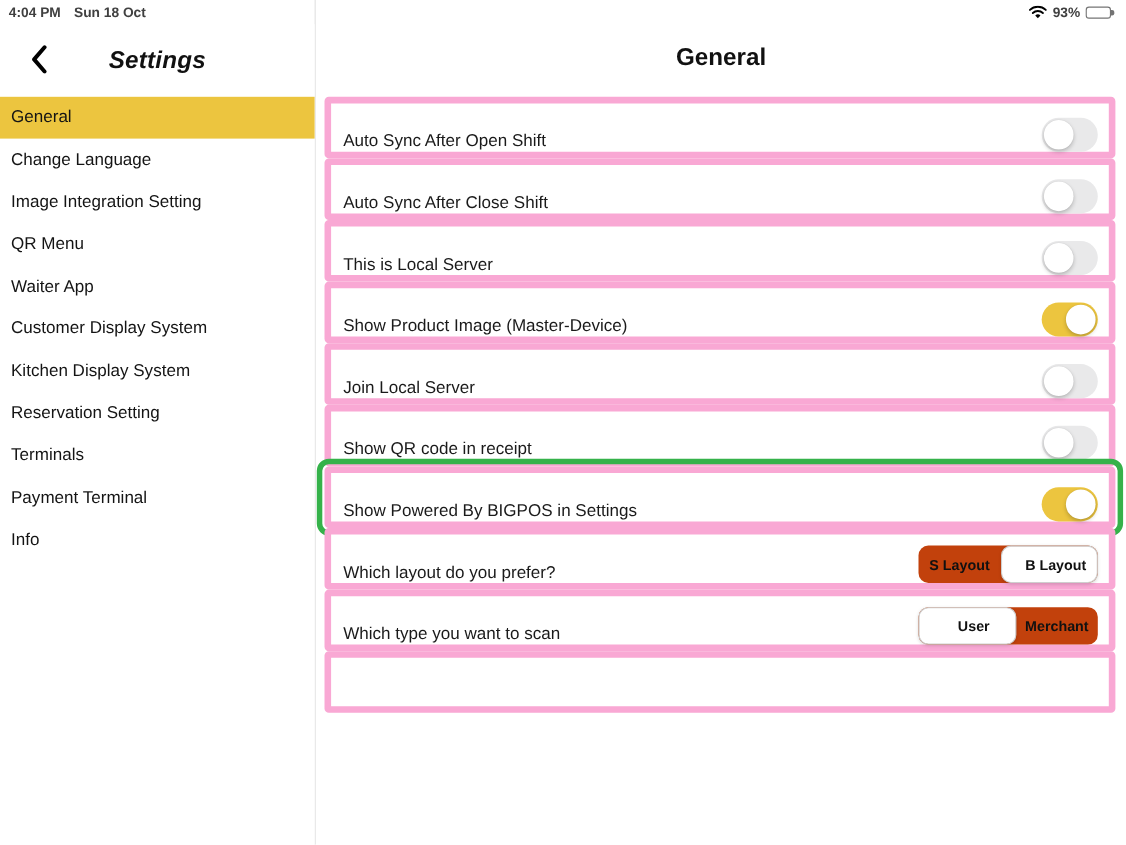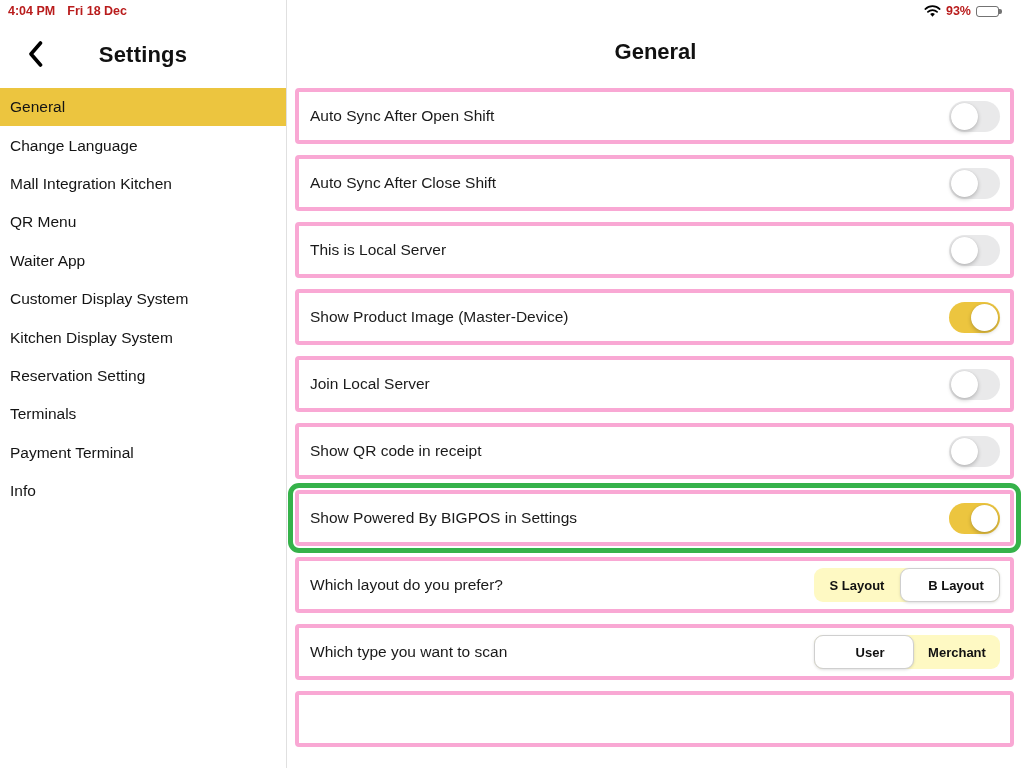--- a/index.html
+++ b/index.html
@@ -6,86 +6,86 @@
   html,body { width:1024px; height:768px; }
   body {
     position:relative; overflow:hidden; background:#fff;
     font-family:"Liberation Sans", sans-serif; color:#111;
   }
 
   
   .status-bar {
     position:absolute; top:0; left:0; width:1024px; height:22px;
     display:flex; justify-content:space-between; align-items:center;
-    padding:0 23px 0 8px; font-size:12.5px; font-weight:700; color:#b91c1c;
+    padding:0 12px 0 8px; font-size:12.5px; font-weight:700; color:#404040;
     z-index:5;
   }
   .status-left { display:flex; gap:12px; align-items:center; }
   .status-right { display:flex; gap:5px; align-items:center; padding-right:2px;justify-content:center; }
   .wifi-icon svg { display:block; }
   .battery { position:relative; width:23px; height:11px; border:1px solid rgba(0,0,0,.55); border-radius:3px; padding:1px; }
   .battery-fill { width:90%; height:100%; background:#000; border-radius:1.5px; }
   .battery-cap { position:absolute; right:-3.5px; top:2.5px; width:2.5px; height:4.5px; background:rgba(0,0,0,.55); border-radius:0 2px 2px 0; }
 
   
   .divider {
     position:absolute; top:0; bottom:0; left:286px; width:1px; background:#e0e0e0;
   }
   .sidebar { position:absolute; top:22px; left:0; width:286px; bottom:0; background:#fff; }
   .sidebar-header { position:relative; height:66px; display:flex; align-items:center; justify-content:center; }
   .back-button { position:absolute; left:28px; top:18px; width:18px; height:28px; cursor:pointer; display:flex; align-items:center; }
-  .sidebar-title { font-size:22px; font-weight:700; letter-spacing:.2px; }
+  .sidebar-title { font-size:22px; font-weight:700; letter-spacing:.2px;font-style:italic; }
   .sidebar-item {
     height:38.4px; display:flex; align-items:center; padding-left:10px;
     font-size:15.5px; color:#141414; cursor:pointer;
   }
   .sidebar-item[data-active="true"] { background:#ECC53F; }
 
   
   .main { position:absolute; top:22px; left:287px; width:737px; bottom:0; overflow:hidden; }
   .main-title { margin-top:17px; height:27px; text-align:center; font-size:22px; font-weight:700; }
   .rows { margin-top:22px; padding:0 10px 0 8px; }
   .row {
-    position:relative; height:56px; margin-bottom:11px;
-    border:4px solid #f9a8d4; border-radius:4px; background:#fff;
-    display:flex; align-items:center; justify-content:space-between;
+    position:relative; height:56px; 
+    border:6px solid #f9a8d4; border-radius:4px; background:#fff;
+    display:flex; align-items:flex-end; justify-content:space-between;
     padding:0 10px 0 11px;
   }
   .row[data-highlighted="true"] { outline:5px solid #35B24A; outline-offset:2px; }
   .row-label { font-size:15.5px; color:#1a1a1a; }
 
   
   .toggle { position:relative; width:51px; height:31px; border-radius:15.5px; background:#E9E9EA; flex-shrink:0; cursor:pointer; }
   .toggle-knob {
     position:absolute; top:2px; left:2px; width:27px; height:27px; border-radius:50%;
     background:#fff; box-shadow:0 2px 4px rgba(0,0,0,.22), 0 0 1px rgba(0,0,0,.12);
   }
   .toggle[data-state="on"] { background:#ECC53F; }
   .toggle[data-state="on"] .toggle-knob { left:auto; right:2px; }
 
   
   .segmented {
-    display:flex; width:186px; height:34px; background:#fef9c3; border-radius:9px;
+    display:flex; width:163px; height:34px; background:#c2410c; border-radius:9px;
     flex-shrink:0; align-items:stretch;
   }
   .segment {
     flex:1; display:flex; align-items:center; justify-content:center;
     font-size:13px; font-weight:700; color:#111; border-radius:9px; cursor:pointer;
   }
   .segment[data-selected="true"] {
     background:#fff; border:1px solid #cfcfcf; box-shadow:0 1px 3px rgba(0,0,0,.13);padding-left:12px;
   }
 </style>
 </head>
 <body>
 
 <div class="status-bar">
   <div class="status-left">
     <span>4:04 PM</span>
-    <span>Fri 18 Dec</span>
+    <span>Sun 18 Oct</span>
   </div>
   <div class="status-right">
     <span class="wifi-icon">
       <svg width="17" height="13" viewBox="0 0 20 15">
         <path d="M10 13.6 L7.2 10.5 a4.2 4.2 0 0 1 5.6 0 Z" fill="#000"></path>
         <path d="M4.6 7.9 a7.9 7.9 0 0 1 10.8 0" stroke="#000" stroke-width="2" fill="none" stroke-linecap="round"></path>
         <path d="M1.5 4.6 a12.3 12.3 0 0 1 17 0" stroke="#000" stroke-width="2" fill="none" stroke-linecap="round"></path>
       </svg>
     </span>
     <span>93%</span>
@@ -108,21 +108,21 @@
     <span class="sidebar-title">Settings</span>
   </div>
   <div class="sidebar-nav">
     <div class="sidebar-item" data-active="true">
         <span>General</span>
       </div>
     <div class="sidebar-item" data-active="false">
         <span>Change Language</span>
       </div>
     <div class="sidebar-item" data-active="false">
-        <span>Mall Integration Kitchen</span>
+        <span>Image Integration Setting</span>
       </div>
     <div class="sidebar-item" data-active="false">
         <span>QR Menu</span>
       </div>
     <div class="sidebar-item" data-active="false">
         <span>Waiter App</span>
       </div>
     <div class="sidebar-item" data-active="false">
         <span>Customer Display System</span>
       </div>

